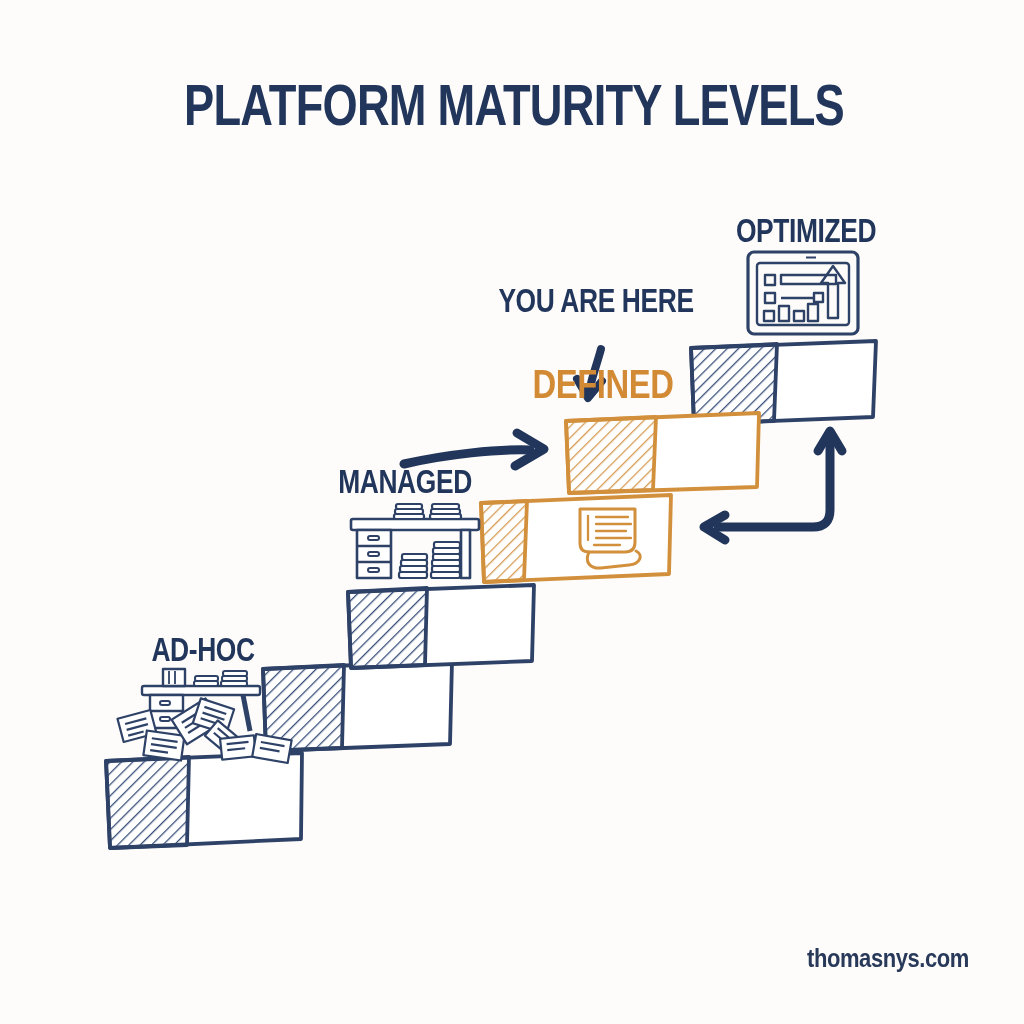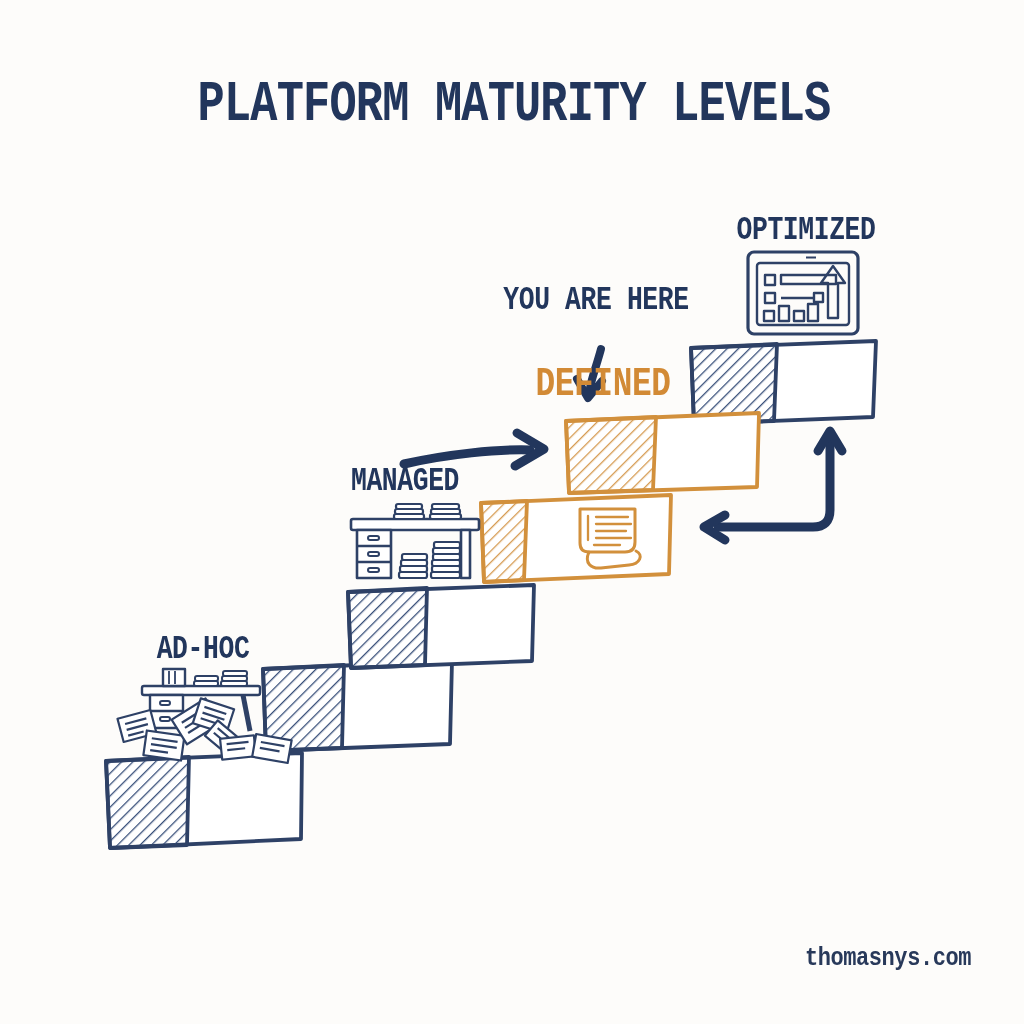--- a/index.html
+++ b/index.html
@@ -1,19 +1,19 @@
 <!DOCTYPE html>
 <html><head>
 <meta charset="utf-8">
 <style>
   html,body{margin:0;padding:0;}
   .canvas{
     position:relative;width:1024px;height:1024px;
     background:#fdfcfa;overflow:hidden;
-    font-family:Liberation Mono, monospace;
+    font-family:Liberation Sans, sans-serif;
   }
   .gfx{position:absolute;left:0;top:0;}
   .label{
     position:absolute;font-weight:700;color:#22365c;white-space:nowrap;
     transform:translateX(-50%) scaleX(0.8);letter-spacing:-0.5px;line-height:1;
   }
   .title{left:514px;top:76px;font-size:58px;letter-spacing:-1px;transform:translateX(-50%) scaleX(0.78);}
   .lbl-optimized{left:806px;top:214px;font-size:33px;}
   .lbl-you-are-here{left:596px;top:284px;font-size:33px;}
   .lbl-defined{left:603px;top:364px;font-size:41px;color:#d28a35;}

